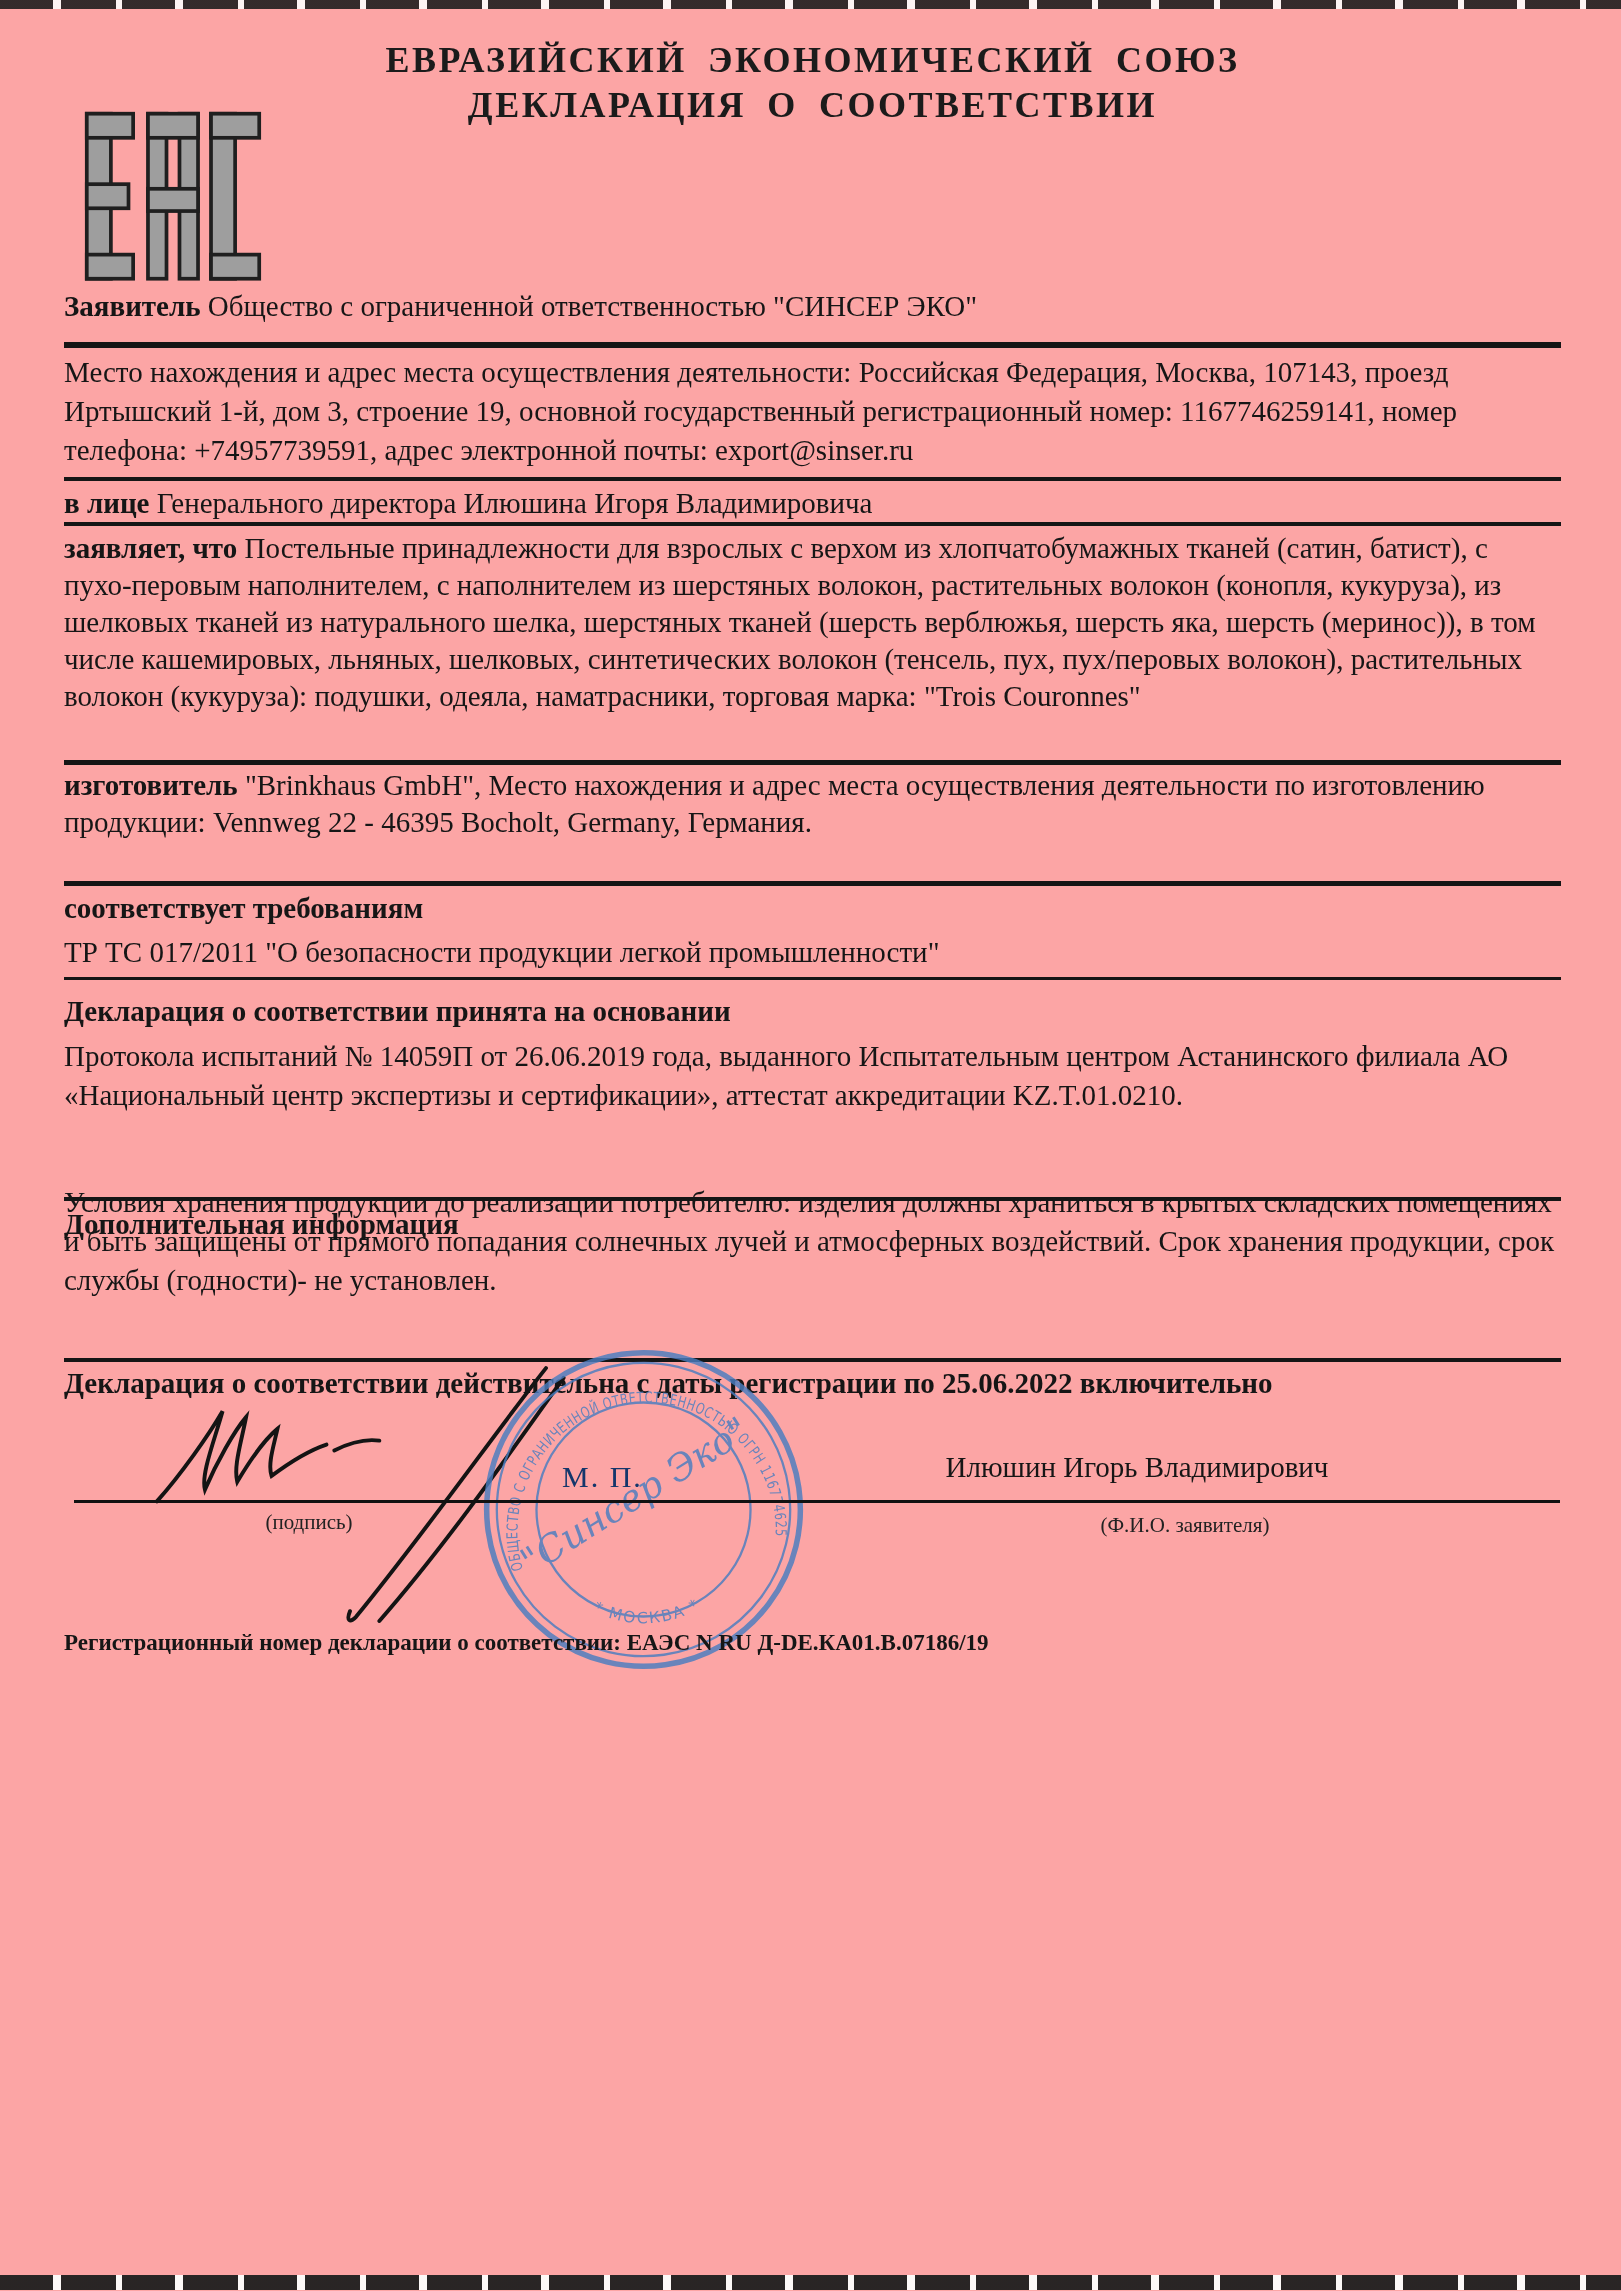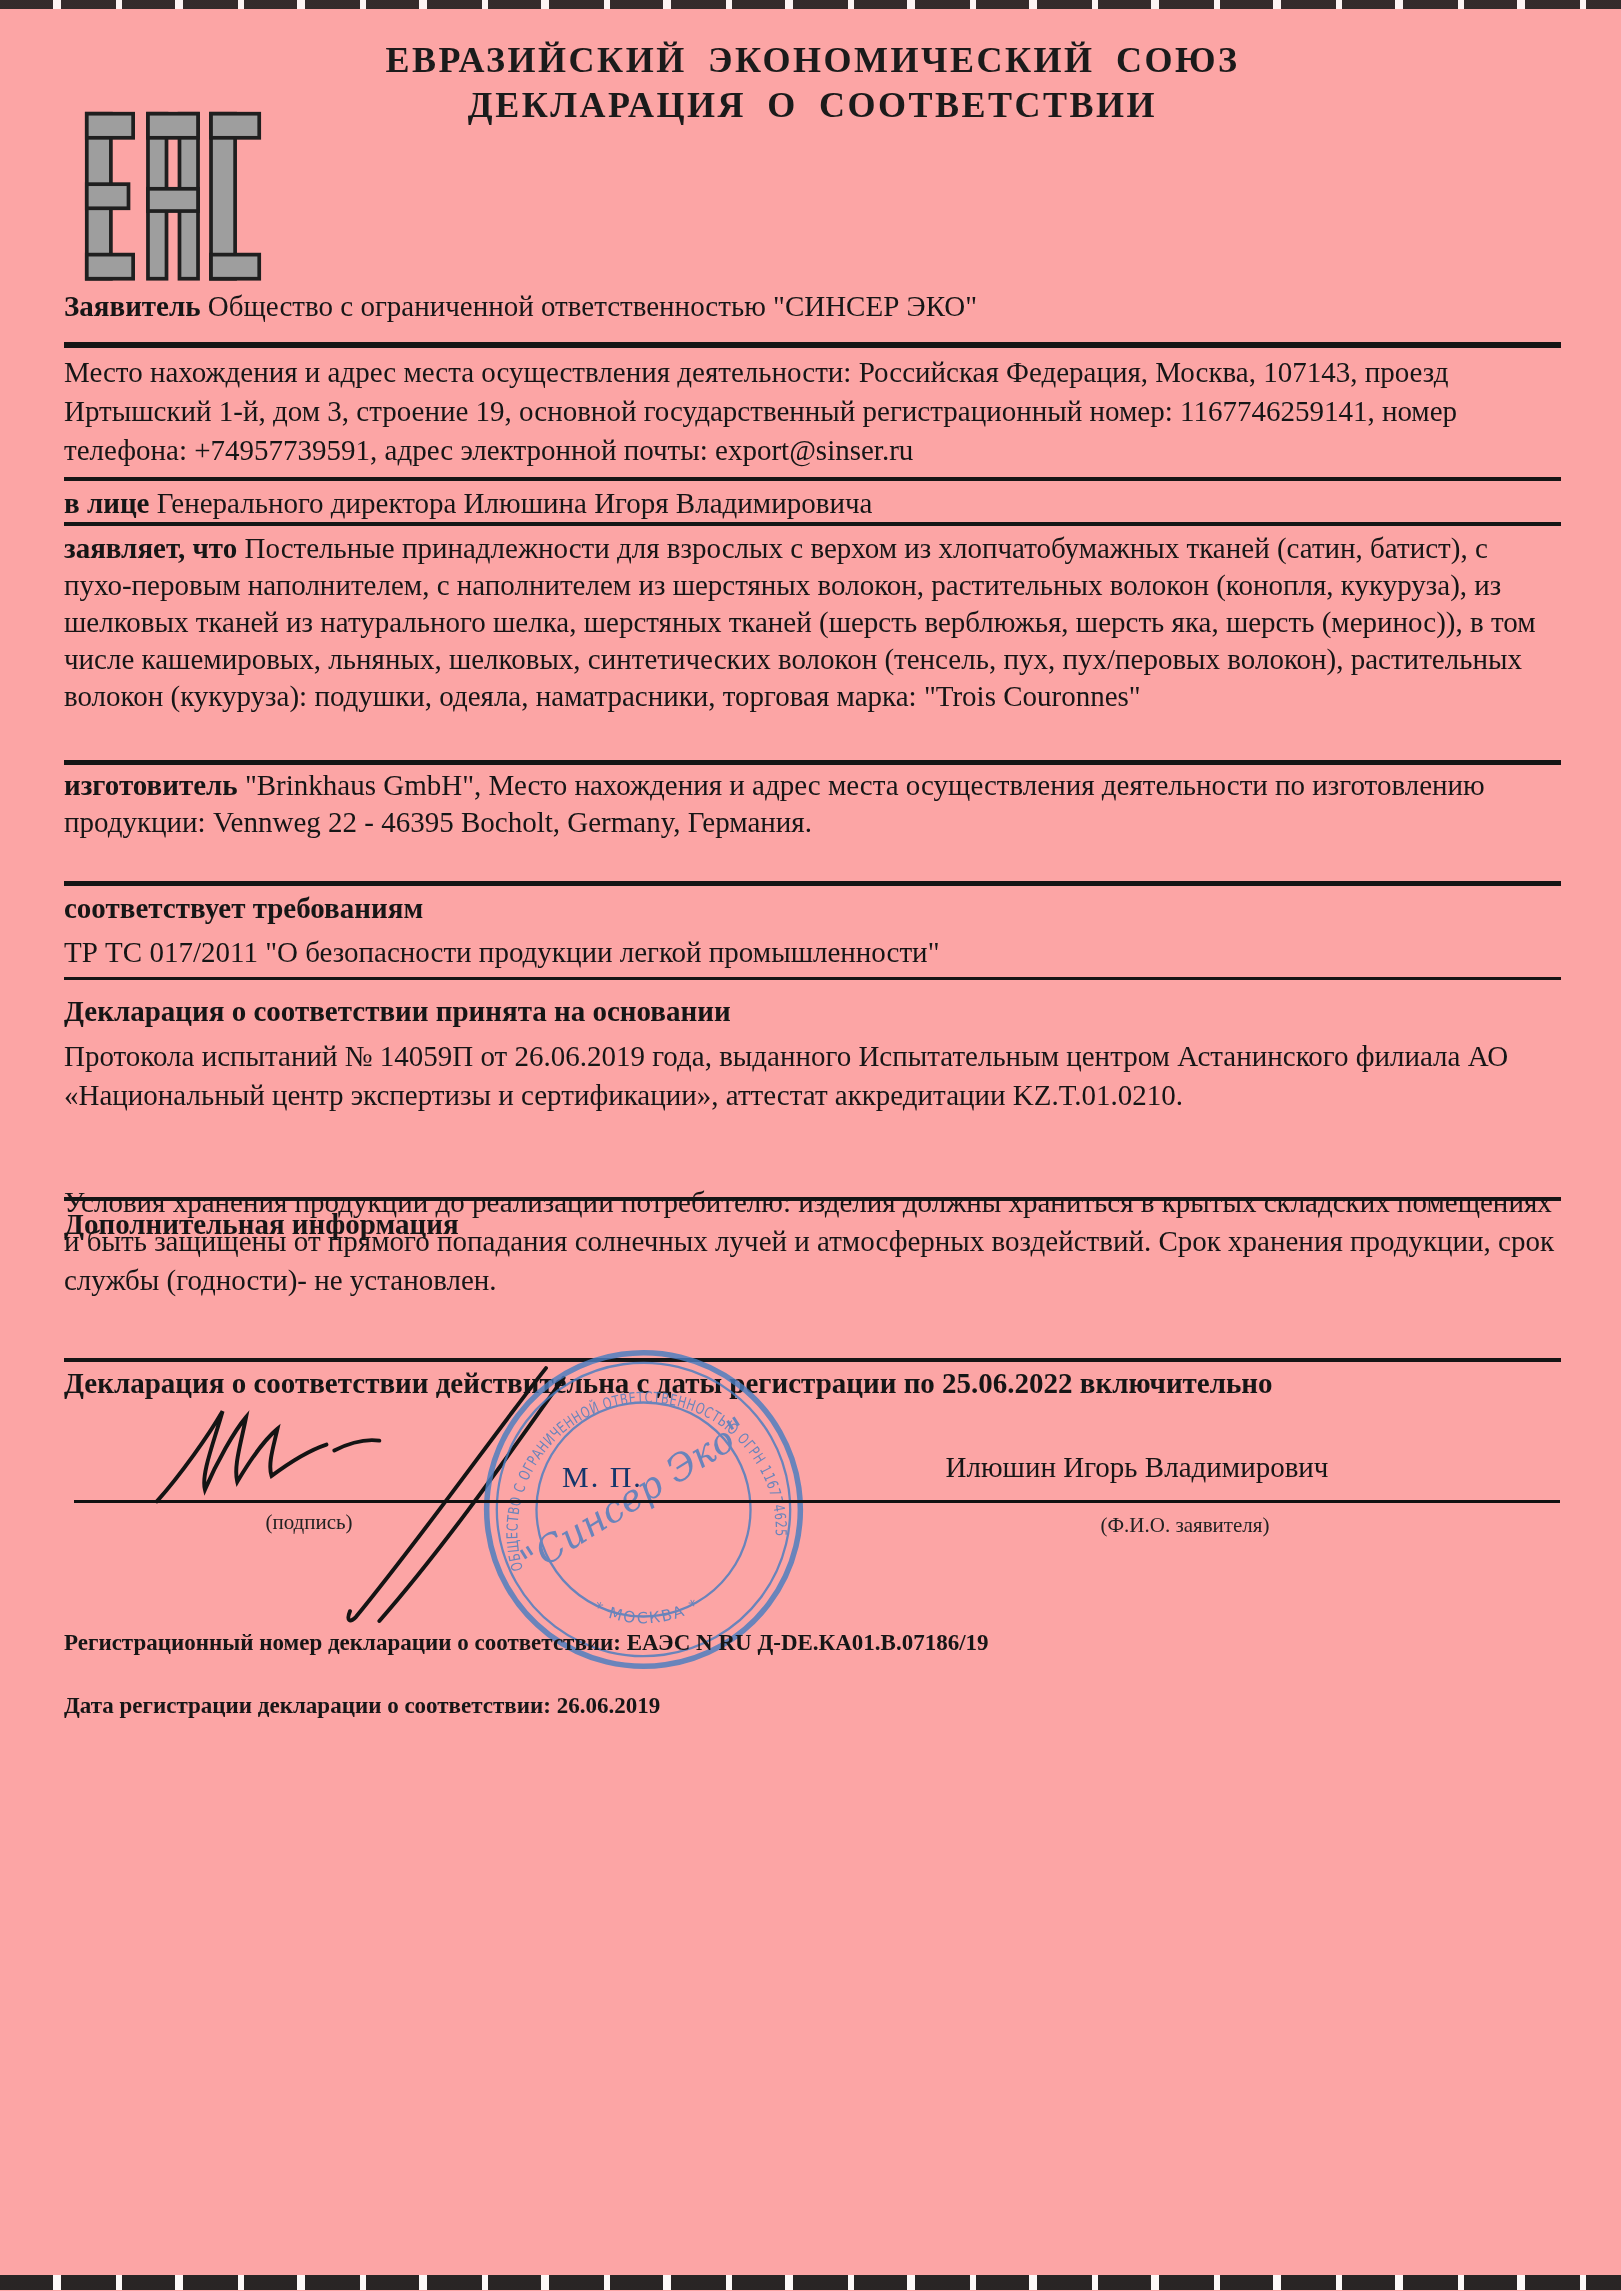--- a/index.html
+++ b/index.html
@@ -141,21 +141,17 @@
 
   <div class="abs sig-line"></div>
   <div class="abs fio">Илюшин Игорь Владимирович</div>
   <div class="abs small-label" style="left:201px;top:1510px;width:216px;text-align:center;">(подпись)</div>
   <div class="abs small-label" style="left:1028px;top:1513px;width:314px;text-align:center;">(Ф.И.О. заявителя)</div>
 
   <div class="abs para boldline regline" style="top:1623px;">
     <span>Регистрационный номер декларации о соответствии:</span>
     <span>ЕАЭС N RU Д-DE.КА01.В.07186/19</span>
   </div>
-  <div class="abs para boldline regline" style="top:1686px;">
-    <span>Дата регистрации декларации о соответствии:</span>
-    <span>26.06.2019</span>
-  </div>
 
   <div class="abs strip bottom"></div>
 
 </div>
 
 
 </body></html>

